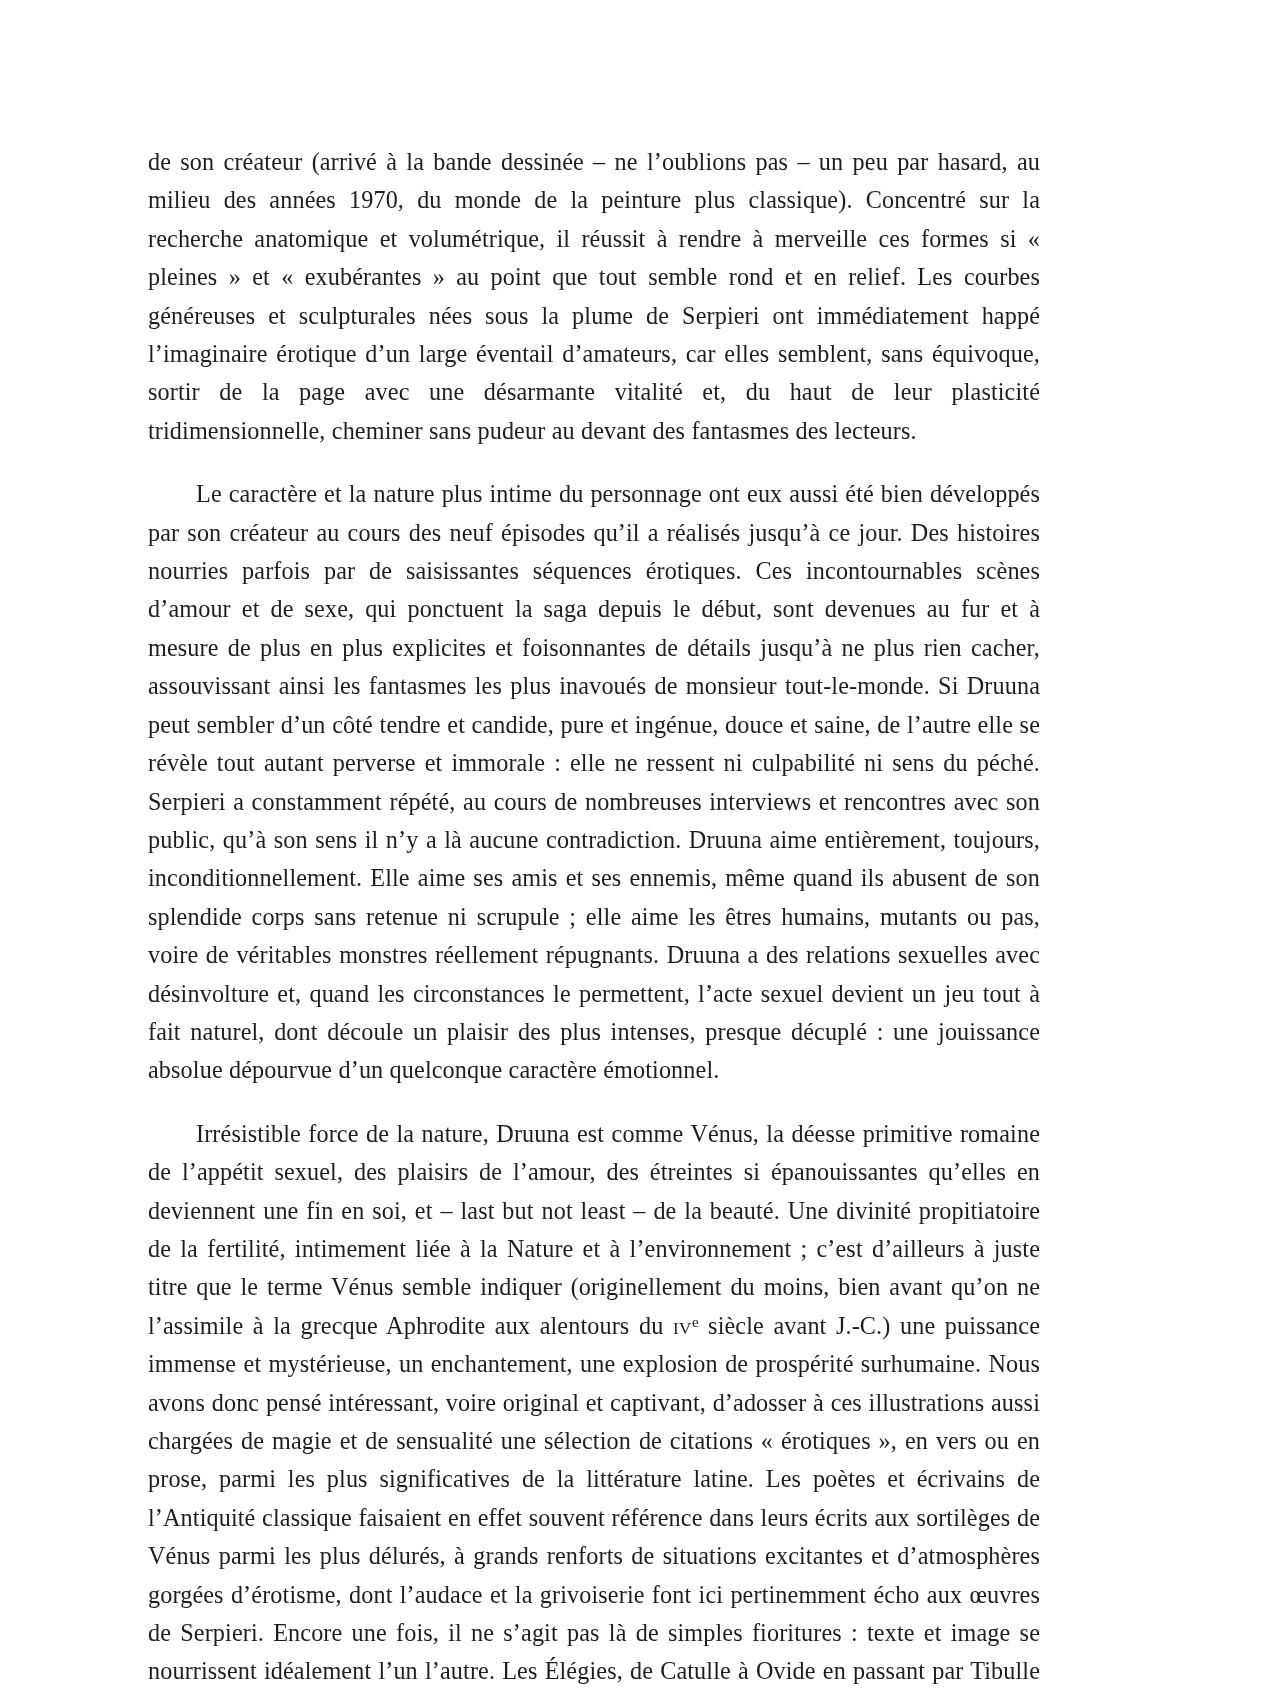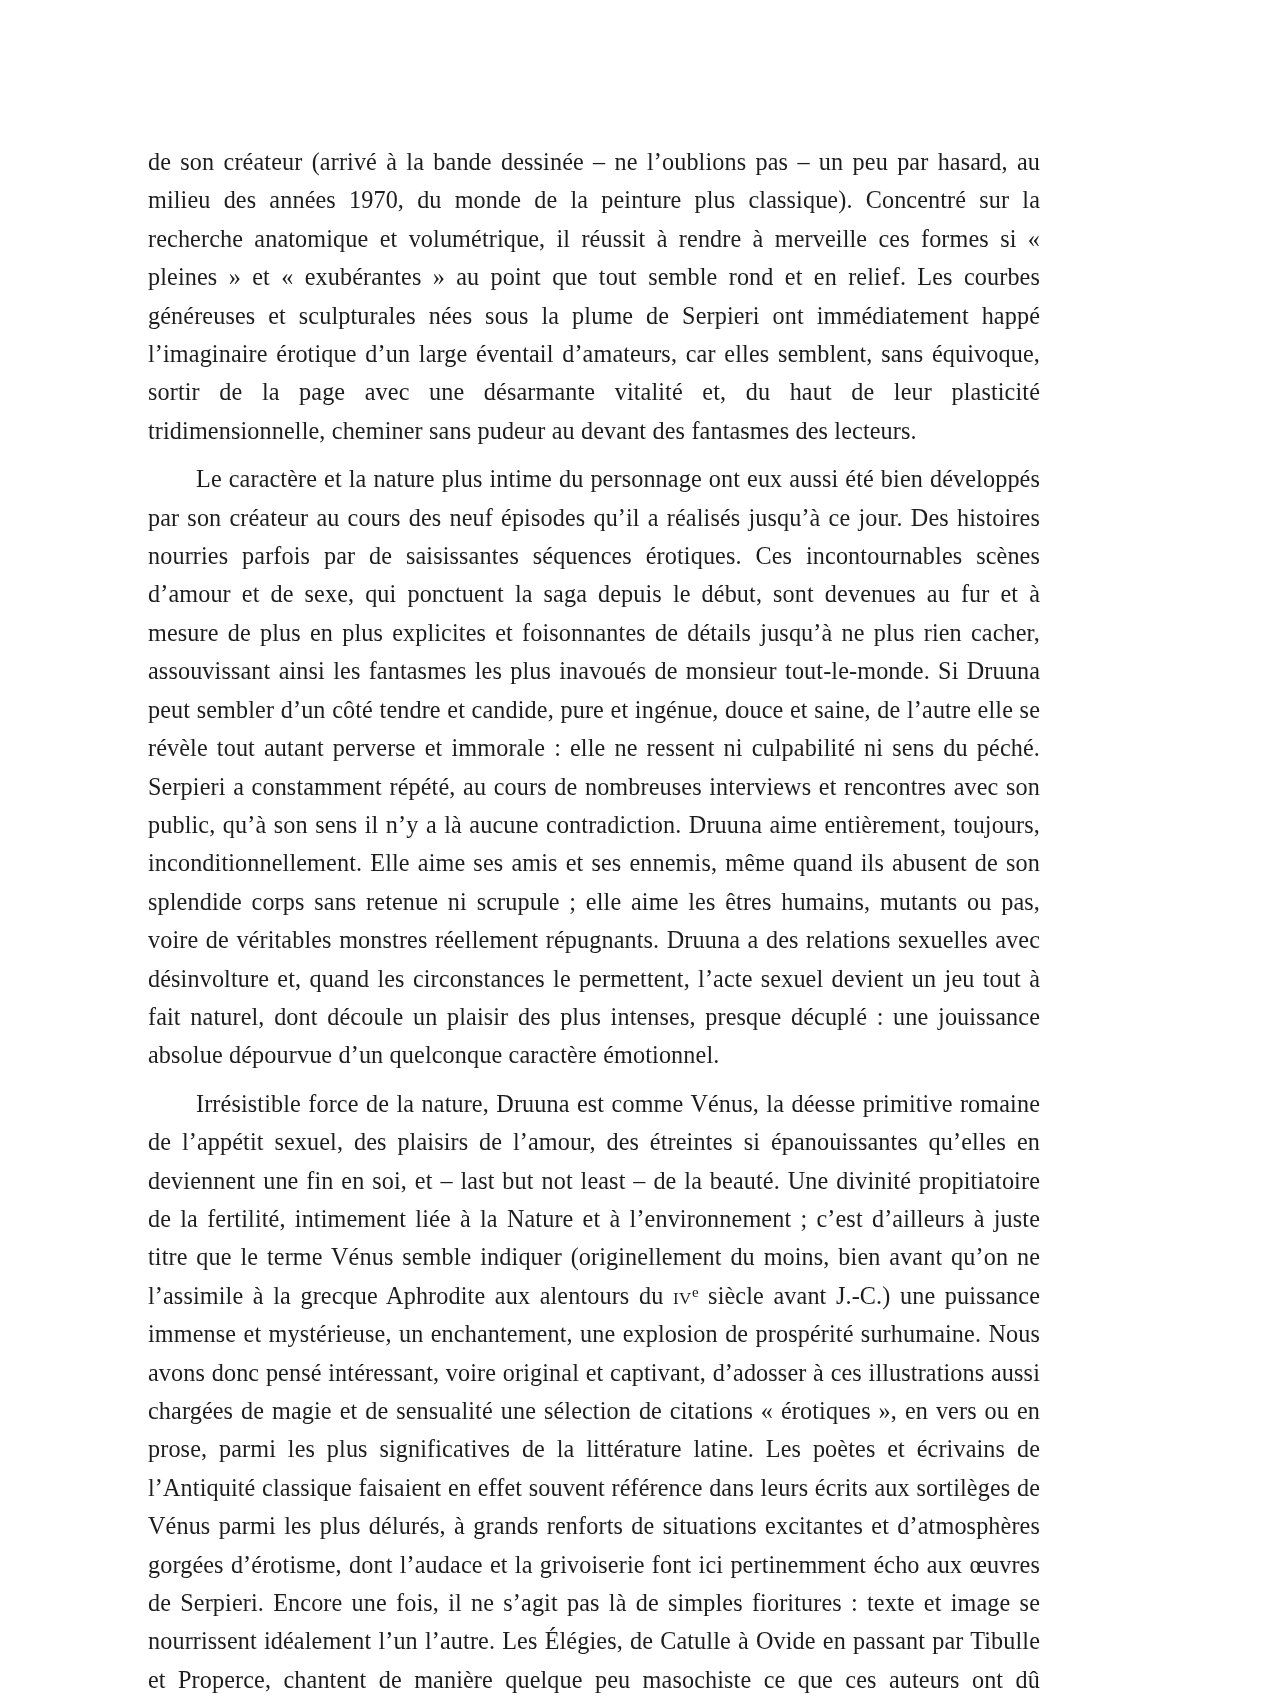--- a/index.html
+++ b/index.html
@@ -36,21 +36,21 @@
     font-size: 24.2px;
     line-height: 38.4px;
     color: #1d1d1d;
     hyphens: none;
     -webkit-hyphens: none;
     letter-spacing: 0.005em;
     word-spacing: 0.005em;
   }
 
   p.body-par + p.body-par {
-    margin-top: 10px;
+    margin-top: 25px;
   }
 
   p.indented {
     text-indent: 48px;
   }
 
   .it {
   }
 
   .smallcaps {

